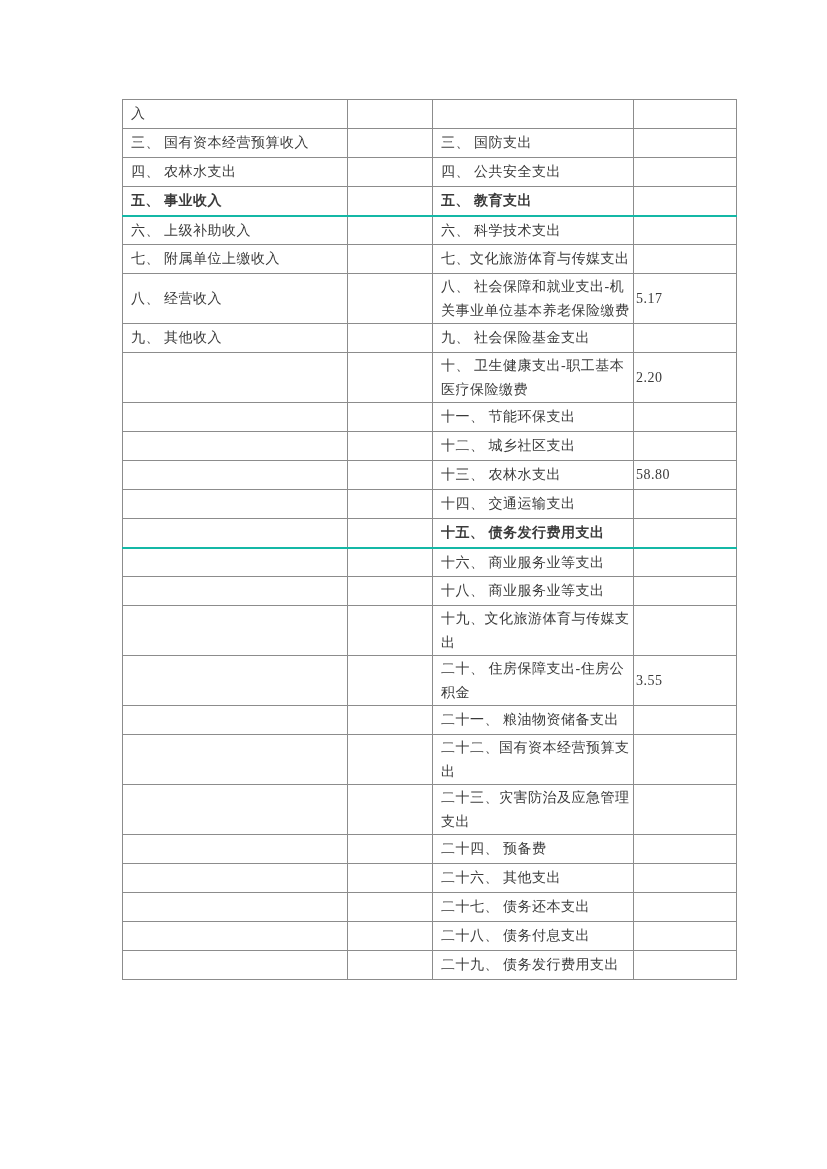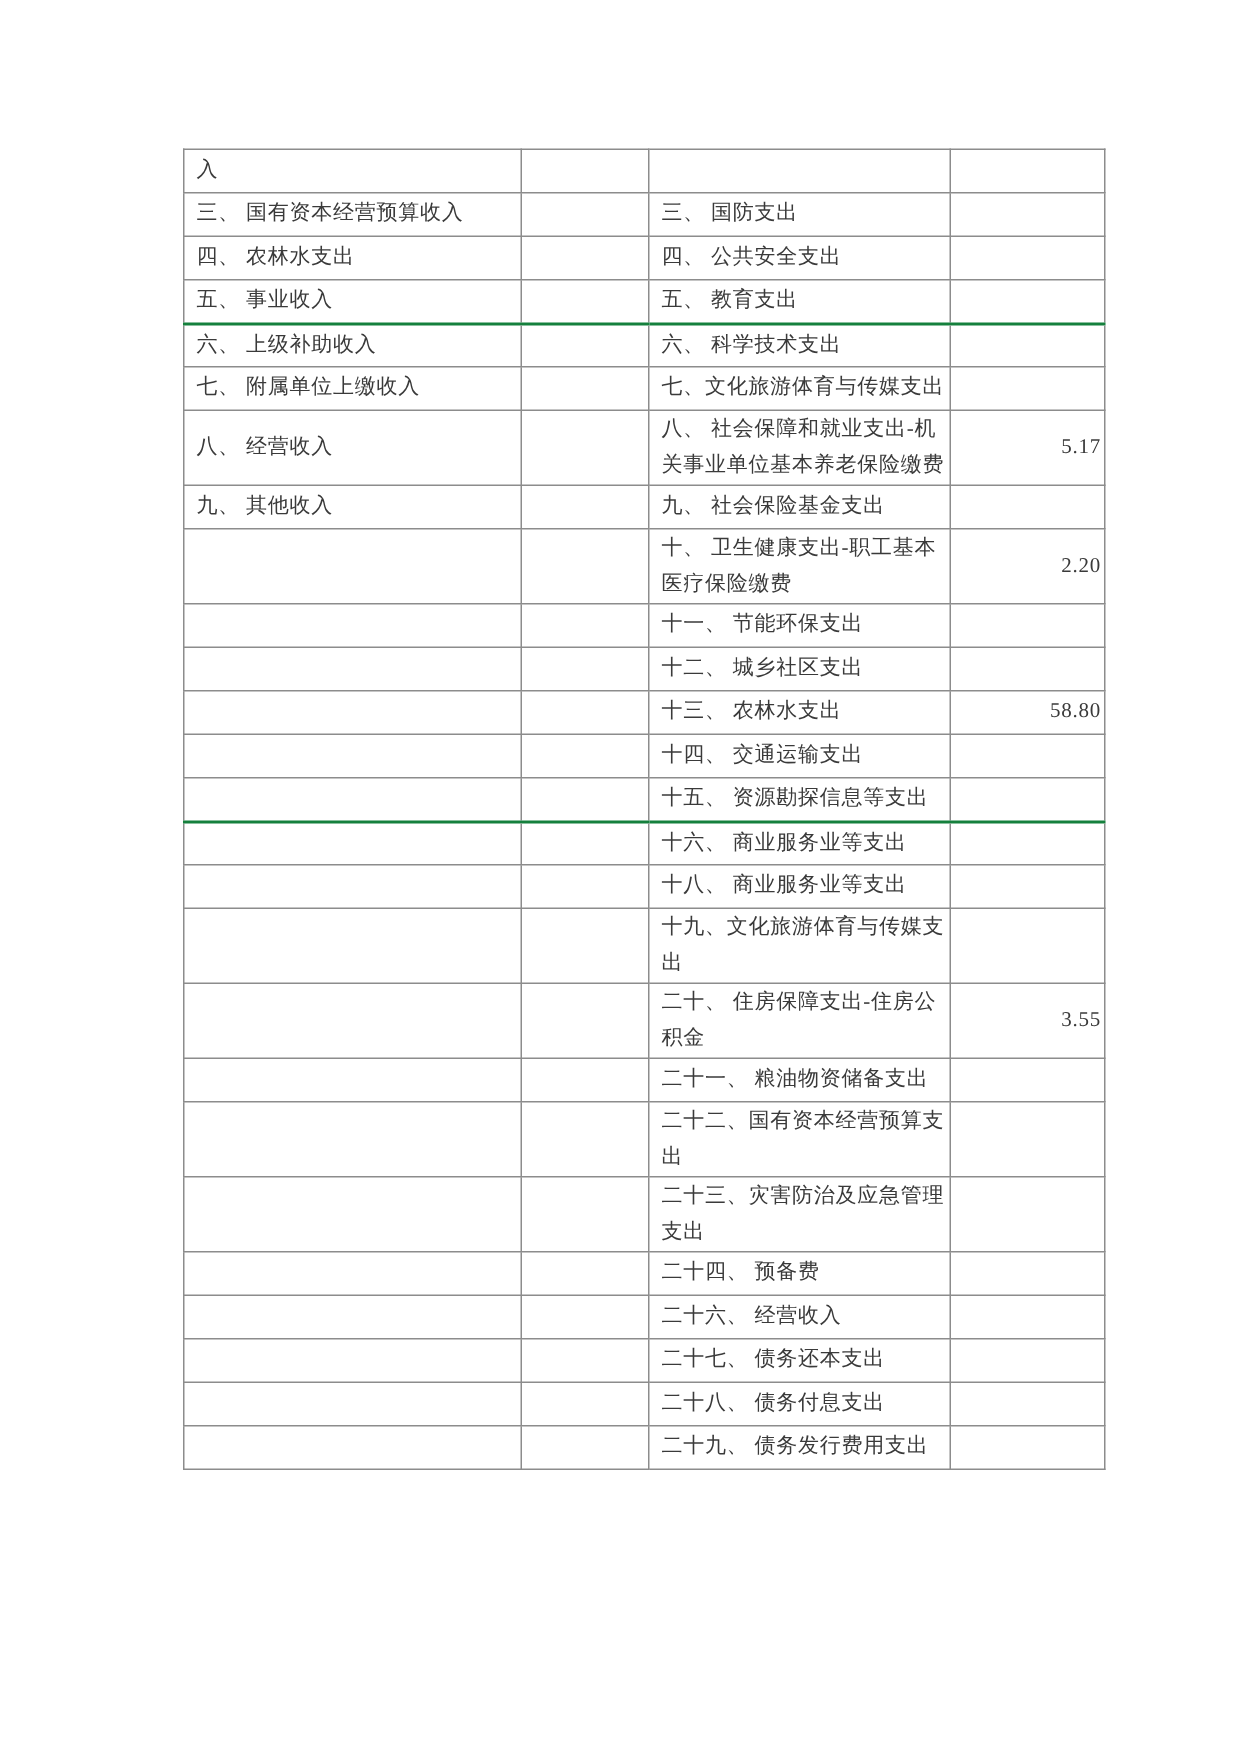--- a/index.html
+++ b/index.html
@@ -35,24 +35,25 @@
   table.budget tr {
     height: 29px;
   }
   td.item {
     padding: 1px 2px 1px 8px;
     text-align: left;
     word-break: break-all;
   }
   td.val {
     padding: 0 2px;
-    text-align: right;
+    text-align: left;
   }
   tr.section-end td {
-    border-bottom: 2px solid #15803d;
+    border-bottom: 2px solid #14b8a6;
+    font-weight: bold;
   }
 </style>
 </head>
 <body>
 
 <div class="page">
   <table class="budget">
     <colgroup>
       <col style="width:225px">
       <col style="width:85px">
@@ -134,21 +135,21 @@
   </tr>
         <tr>
     <td class="item"></td>
     <td class="val"></td>
     <td class="item">十四、 交通运输支出</td>
     <td class="val"></td>
   </tr>
         <tr class="section-end">
     <td class="item"></td>
     <td class="val"></td>
-    <td class="item">十五、 资源勘探信息等支出</td>
+    <td class="item">十五、 债务发行费用支出</td>
     <td class="val"></td>
   </tr>
         <tr>
     <td class="item"></td>
     <td class="val"></td>
     <td class="item">十六、 商业服务业等支出</td>
     <td class="val"></td>
   </tr>
         <tr>
     <td class="item"></td>
@@ -188,21 +189,21 @@
   </tr>
         <tr>
     <td class="item"></td>
     <td class="val"></td>
     <td class="item">二十四、 预备费</td>
     <td class="val"></td>
   </tr>
         <tr>
     <td class="item"></td>
     <td class="val"></td>
-    <td class="item">二十六、 经营收入</td>
+    <td class="item">二十六、 其他支出</td>
     <td class="val"></td>
   </tr>
         <tr>
     <td class="item"></td>
     <td class="val"></td>
     <td class="item">二十七、 债务还本支出</td>
     <td class="val"></td>
   </tr>
         <tr>
     <td class="item"></td>

